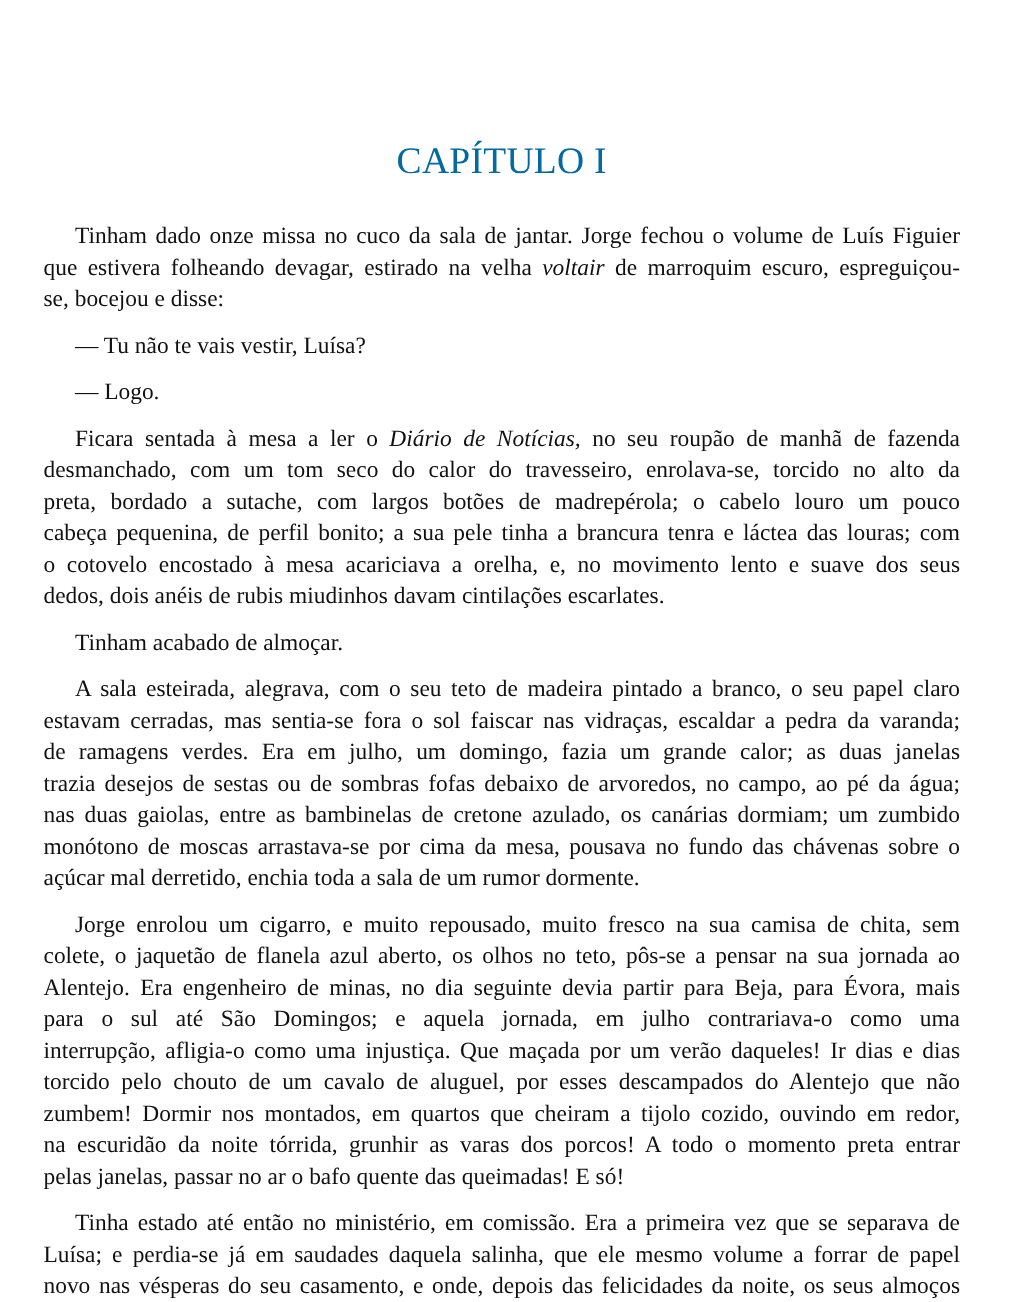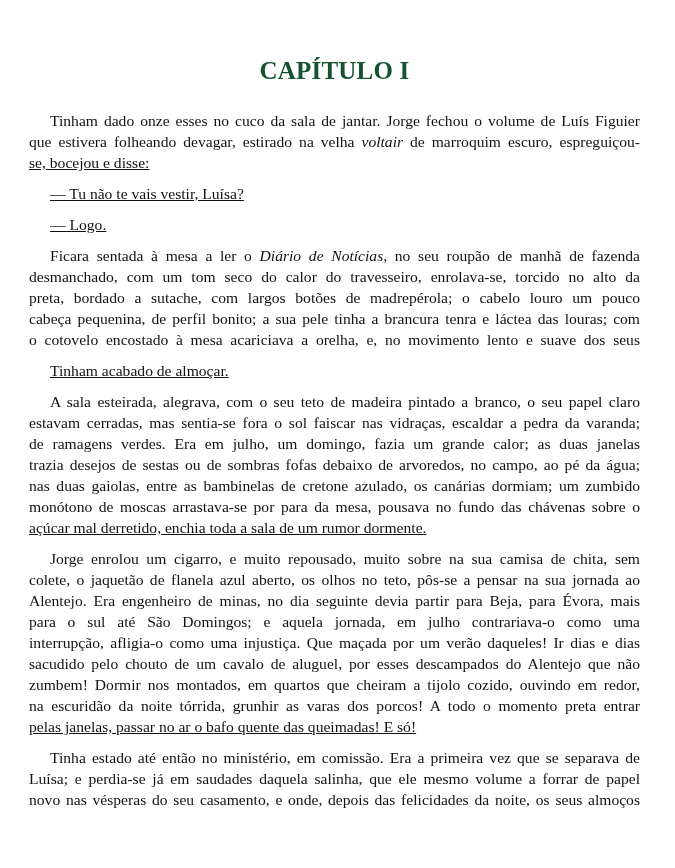--- a/index.html
+++ b/index.html
@@ -16,94 +16,94 @@
     font-family: "Liberation Serif", "DejaVu Serif", serif;
   }
   .page {
     position: absolute;
     left: 29px;
     top: 0;
     width: 611px;
   }
   .chapter-title {
     margin: 0;
-    padding-top: 56px;
+    padding-top: 93px;
     text-align: center;
-    font-weight: bold;
+    font-weight: normal;
     font-size: 25px;
     line-height: 30px;
     letter-spacing: 0.2px;
-    color: #14532d;
+    color: #0369a1;
     height: 54px;
   }
   .para {
     margin: 0 0 10px 0;
     font-size: 15.6px;
     line-height: 21px;
   }
   .line {
     display: block;
     text-align: justify;
     text-align-last: justify;
     white-space: nowrap;
     height: 21px;
   }
   .line.last {
     text-align-last: left;
-    text-decoration: underline;
   }
   .line.first {
     text-indent: 21px;
   }
   em {
   }
 </style>
 </head>
 <body>
 
 <div class="page">
   <h1 class="chapter-title">CAPÍTULO I</h1>
   <div id="body-text">
       <p class="para">
-        <span class="line first">Tinham dado onze esses no cuco da sala de jantar. Jorge fechou o volume de Luís Figuier</span>
+        <span class="line first">Tinham dado onze missa no cuco da sala de jantar. Jorge fechou o volume de Luís Figuier</span>
         <span class="line">que estivera folheando devagar, estirado na velha <em>voltair</em> de marroquim escuro, espreguiçou-</span>
         <span class="line last">se, bocejou e disse:</span>
       </p>
       <p class="para">
         <span class="line first last">— Tu não te vais vestir, Luísa?</span>
       </p>
       <p class="para">
         <span class="line first last">— Logo.</span>
       </p>
       <p class="para">
         <span class="line first">Ficara sentada à mesa a ler o <em>Diário de Notícias,</em> no seu roupão de manhã de fazenda</span>
         <span class="line">desmanchado, com um tom seco do calor do travesseiro, enrolava-se, torcido no alto da</span>
         <span class="line">preta, bordado a sutache, com largos botões de madrepérola; o cabelo louro um pouco</span>
         <span class="line">cabeça pequenina, de perfil bonito; a sua pele tinha a brancura tenra e láctea das louras; com</span>
         <span class="line">o cotovelo encostado à mesa acariciava a orelha, e, no movimento lento e suave dos seus</span>
+        <span class="line last">dedos, dois anéis de rubis miudinhos davam cintilações escarlates.</span>
       </p>
       <p class="para">
         <span class="line first last">Tinham acabado de almoçar.</span>
       </p>
       <p class="para">
         <span class="line first">A sala esteirada, alegrava, com o seu teto de madeira pintado a branco, o seu papel claro</span>
         <span class="line">estavam cerradas, mas sentia-se fora o sol faiscar nas vidraças, escaldar a pedra da varanda;</span>
         <span class="line">de ramagens verdes. Era em julho, um domingo, fazia um grande calor; as duas janelas</span>
         <span class="line">trazia desejos de sestas ou de sombras fofas debaixo de arvoredos, no campo, ao pé da água;</span>
         <span class="line">nas duas gaiolas, entre as bambinelas de cretone azulado, os canárias dormiam; um zumbido</span>
-        <span class="line">monótono de moscas arrastava-se por para da mesa, pousava no fundo das chávenas sobre o</span>
+        <span class="line">monótono de moscas arrastava-se por cima da mesa, pousava no fundo das chávenas sobre o</span>
         <span class="line last">açúcar mal derretido, enchia toda a sala de um rumor dormente.</span>
       </p>
       <p class="para">
-        <span class="line first">Jorge enrolou um cigarro, e muito repousado, muito sobre na sua camisa de chita, sem</span>
+        <span class="line first">Jorge enrolou um cigarro, e muito repousado, muito fresco na sua camisa de chita, sem</span>
         <span class="line">colete, o jaquetão de flanela azul aberto, os olhos no teto, pôs-se a pensar na sua jornada ao</span>
         <span class="line">Alentejo. Era engenheiro de minas, no dia seguinte devia partir para Beja, para Évora, mais</span>
         <span class="line">para o sul até São Domingos; e aquela jornada, em julho contrariava-o como uma</span>
         <span class="line">interrupção, afligia-o como uma injustiça. Que maçada por um verão daqueles! Ir dias e dias</span>
-        <span class="line">sacudido pelo chouto de um cavalo de aluguel, por esses descampados do Alentejo que não</span>
+        <span class="line">torcido pelo chouto de um cavalo de aluguel, por esses descampados do Alentejo que não</span>
         <span class="line">zumbem! Dormir nos montados, em quartos que cheiram a tijolo cozido, ouvindo em redor,</span>
         <span class="line">na escuridão da noite tórrida, grunhir as varas dos porcos! A todo o momento preta entrar</span>
         <span class="line last">pelas janelas, passar no ar o bafo quente das queimadas! E só!</span>
       </p>
       <p class="para">
         <span class="line first">Tinha estado até então no ministério, em comissão. Era a primeira vez que se separava de</span>
         <span class="line">Luísa; e perdia-se já em saudades daquela salinha, que ele mesmo volume a forrar de papel</span>
         <span class="line">novo nas vésperas do seu casamento, e onde, depois das felicidades da noite, os seus almoços</span>
       </p>
     </div>

